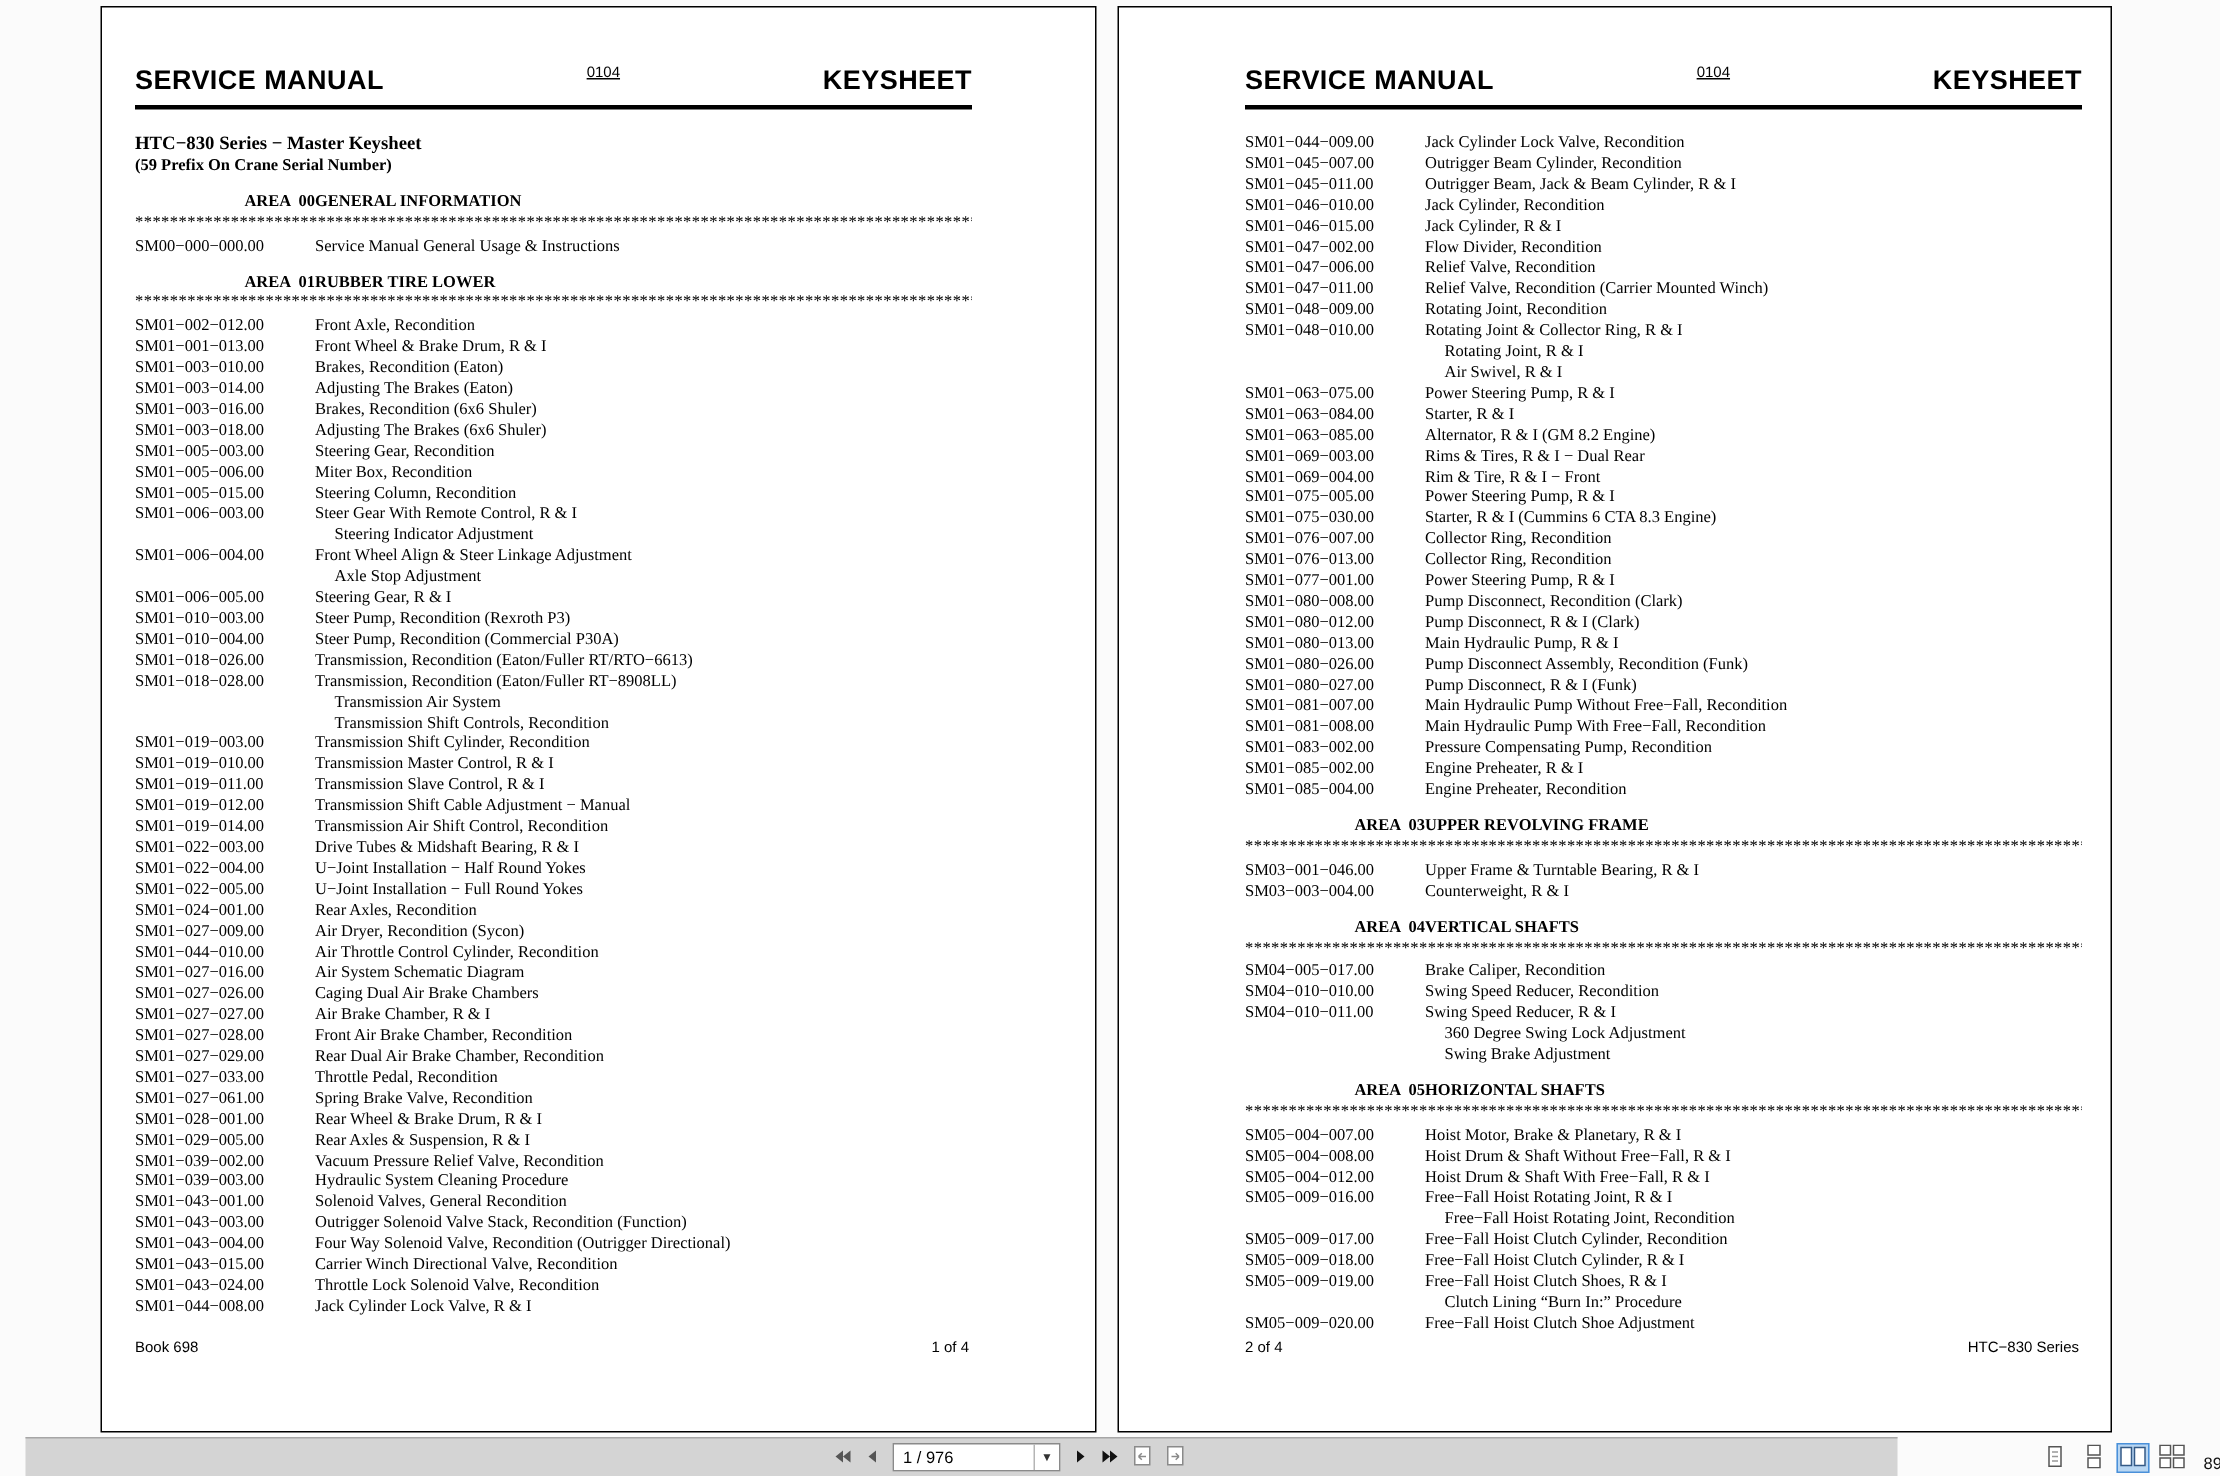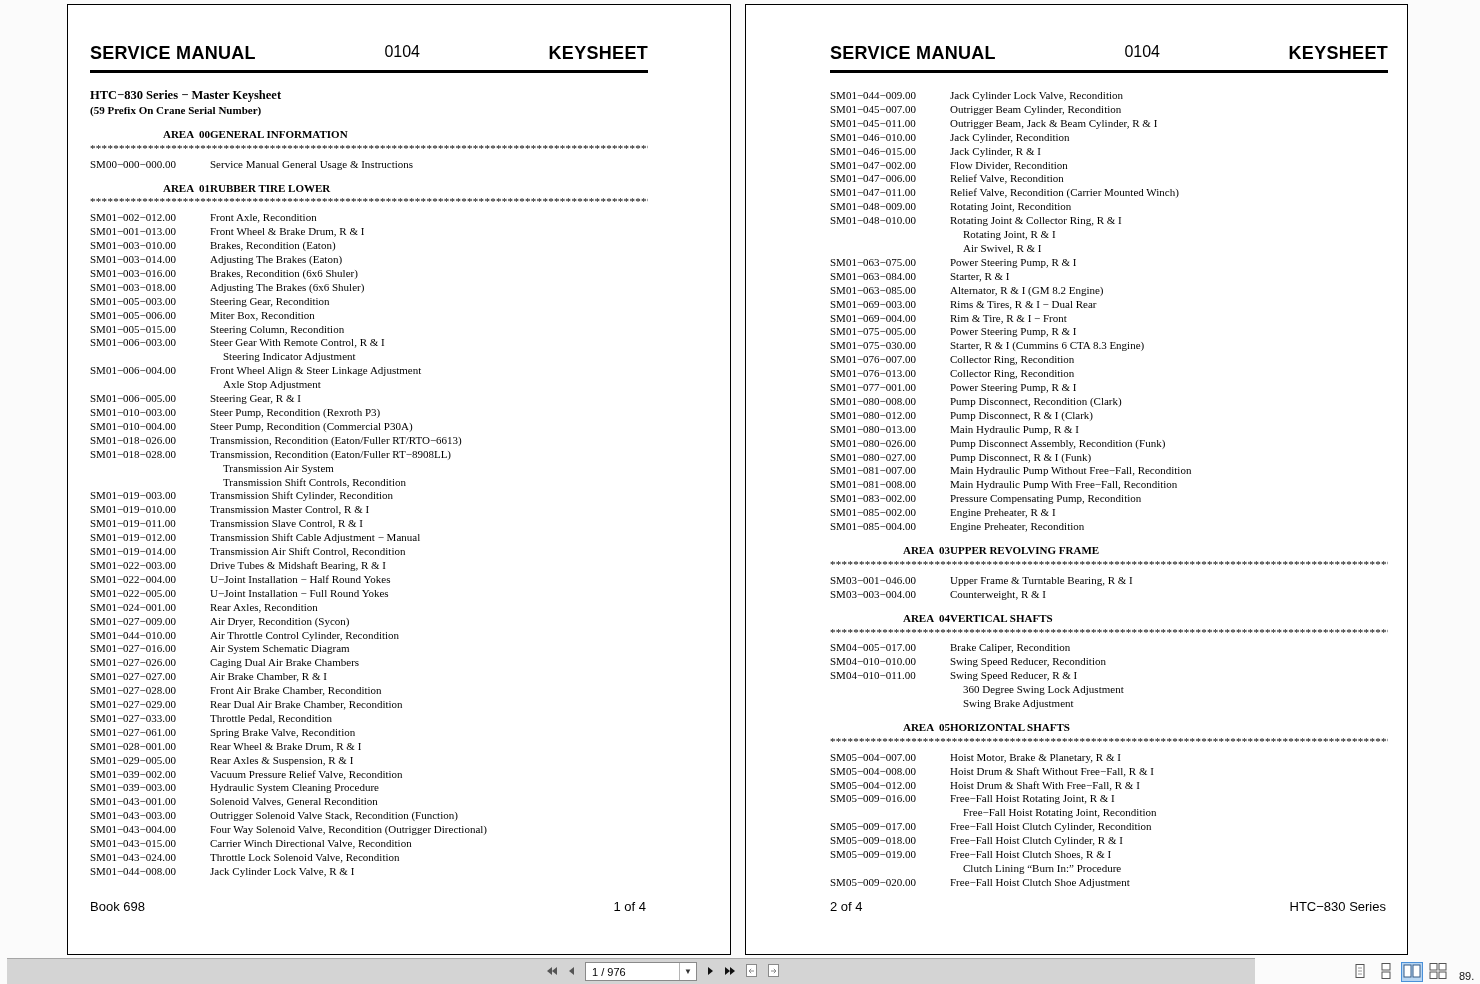--- a/index.html
+++ b/index.html
@@ -13,42 +13,42 @@
     position:absolute;top:4px;height:951px;background:#fff;
     border:1px solid #000;box-sizing:border-box;
   }
   #page-left{left:67px;width:664px;padding:0 82px 0 22px;}
   #page-right{left:745px;width:663px;padding:0 19px 0 84px;}
   .page-header{
     display:flex;align-items:flex-start;
     border-bottom:3px solid #000;padding-bottom:6px;margin-top:38px;
   }
   .hdr-main{font-size:18px;font-weight:700;letter-spacing:.3px;white-space:nowrap;}
-  .hdr-code{flex:1;text-align:center;font-size:16px;}
+  .hdr-code{flex:1;text-align:center;font-size:10px;text-decoration:underline;}
   .page-body{margin-top:16px;font-size:11px;line-height:13.9px;font-family:Liberation Serif, serif;}
   .doc-title{font-weight:700;font-size:12.5px;margin-top:2px;}
   .doc-subtitle{font-weight:700;font-size:11px;margin-top:1px;}
   .sec{margin-top:10px;}
   .sec.nohead{margin-top:0;}
   .row{display:flex;white-space:pre;}
   .row .code{flex:none;width:120px;white-space:pre;}
   .row .desc{white-space:pre;}
   .row.cont .desc{padding-left:13px;}
   .area-row{font-weight:700;text-align:right;}
   .stars{height:13.9px;overflow:hidden;white-space:nowrap;letter-spacing:.3px;margin-bottom:2px;}
   .page-footer{
-    position:absolute;bottom:40px;font-size:13px;
+    position:absolute;bottom:50px;font-size:10px;
     display:flex;justify-content:space-between;
   }
   #page-left .page-footer{left:22px;right:84px;}
   #page-right .page-footer{left:84px;right:21px;}
 
   
   #toolbar{
-    position:absolute;left:7px;bottom:0;width:1248px;height:26px;
+    position:absolute;left:17px;bottom:0;width:1248px;height:26px;
     background:#d4d4d4;border-top:1px solid #a6a6a6;box-sizing:border-box;
   }
   .nav-group{position:absolute;left:536px;top:2px;display:flex;align-items:center;gap:3px;height:21px;}
   .tb-btn{
     background:transparent;border:none;padding:0 3px;height:20px;
     display:flex;align-items:center;justify-content:center;cursor:pointer;
   }
   .page-box{
     position:relative;display:flex;align-items:center;
     width:112px;height:19px;background:#fff;border:1px solid #8a8a8a;box-sizing:border-box;

